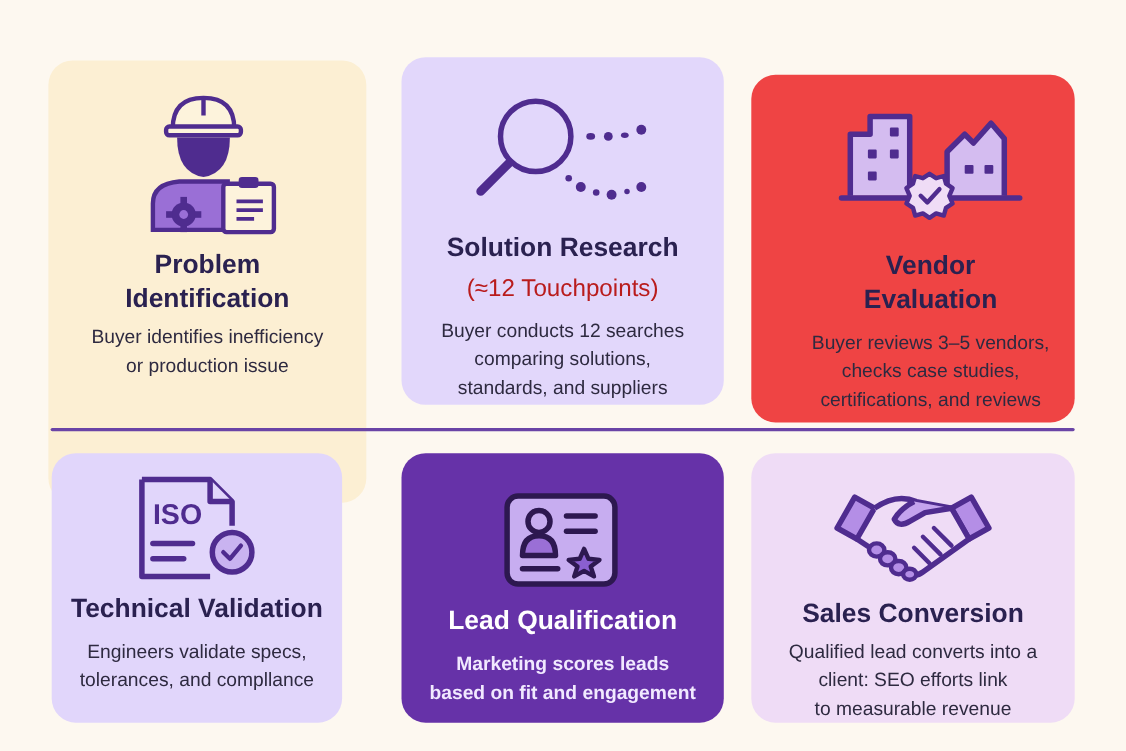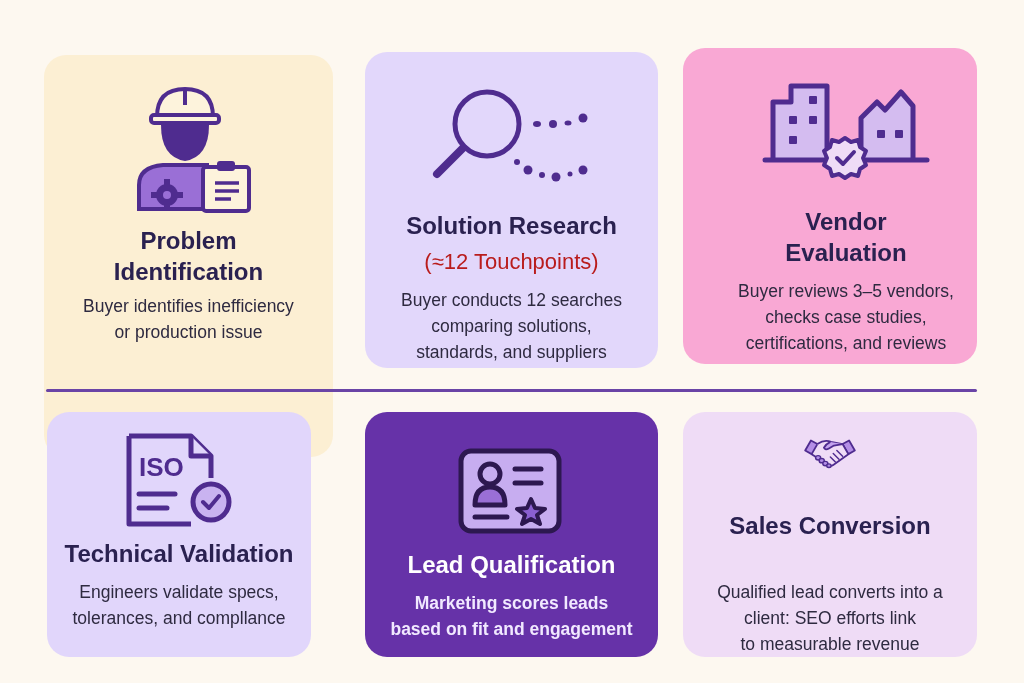--- a/index.html
+++ b/index.html
@@ -30,24 +30,24 @@
     line-height: 30px;
   }
   .desc {
     color: #2e2a40;
     font-size: 17.5px;
     line-height: 26px;
     white-space: pre-line;
   }
   #card-1 { left: 44px; top: 55px; width: 289px; height: 402px; background: #fcefd3; }
   #card-2 { left: 365px; top: 52px; width: 293px; height: 316px; background: #e2d7fb; }
-  #card-3 { left: 683px; top: 48px; width: 294px; height: 316px; background: #f9a8d4; padding-left: 32px; }
+  #card-3 { left: 683px; top: 68px; width: 294px; height: 316px; background: #ef4444; padding-left: 32px; }
   #card-4 { left: 47px; top: 412px; width: 264px; height: 245px; background: #e1d6fb; }
   #card-5 { left: 365px; top: 412px; width: 293px; height: 245px; background: #6632a8; justify-content: center; }
-  #card-6 { left: 683px; top: 412px; width: 294px; height: 245px; background: #efdcf6; gap: 32px; }
+  #card-6 { left: 683px; top: 412px; width: 294px; height: 245px; background: #efdcf6; }
   #card-5 .title { color: #ffffff; }
   #card-5 .desc { color: #f1e9ff; font-weight: bold; }
   .divider {
     position: absolute;
     left: 46px; top: 389px;
     width: 931px; height: 3px;
     background: #6a44a6;
     border-radius: 2px;
   }
 </style>

